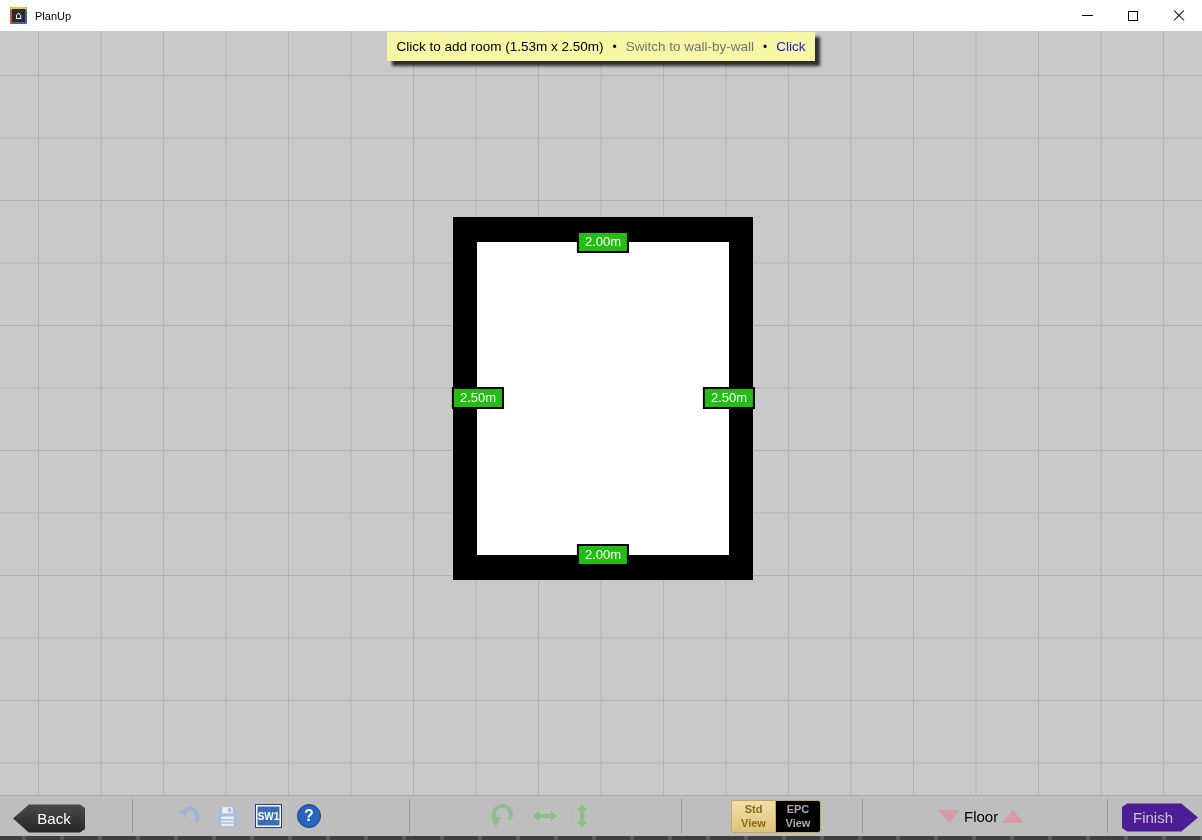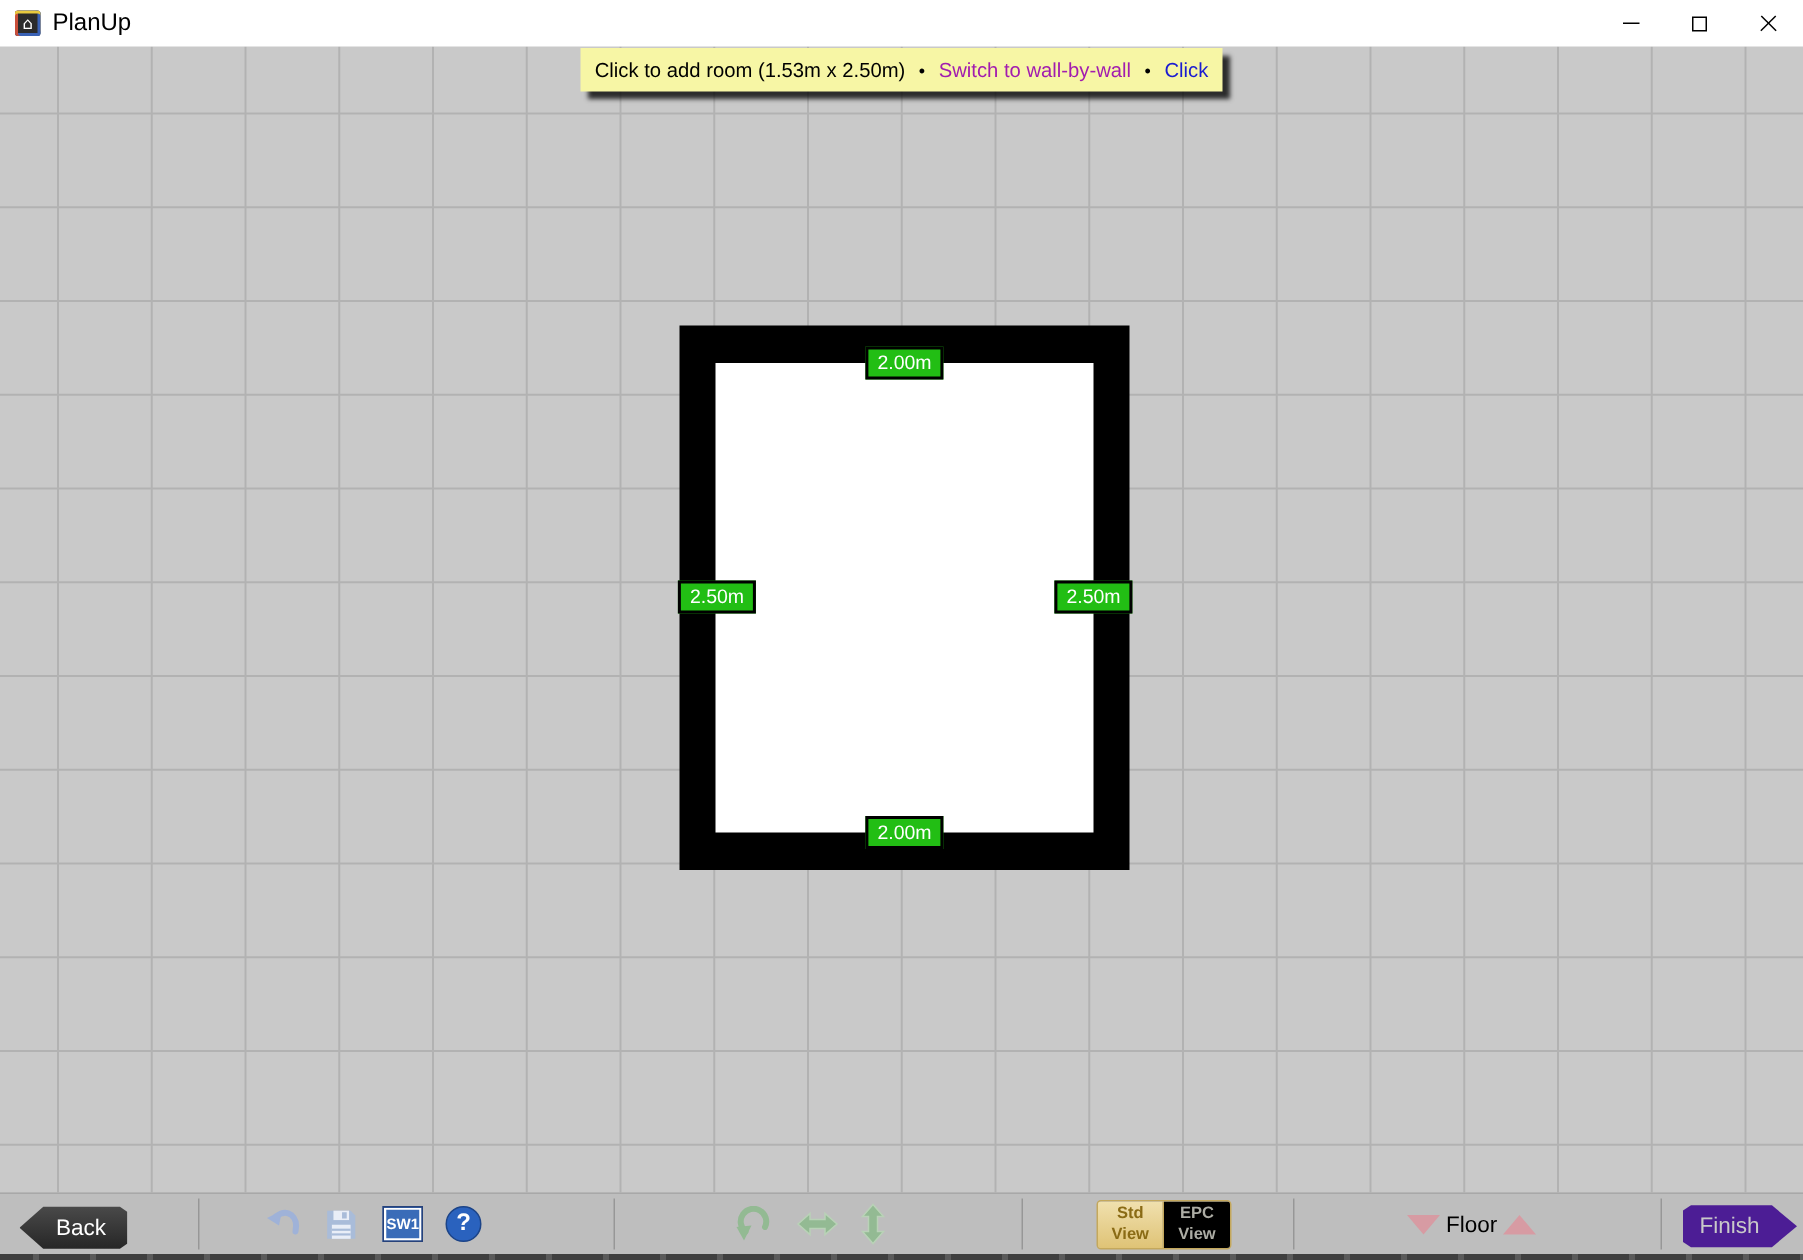--- a/index.html
+++ b/index.html
@@ -11,21 +11,21 @@
     position:absolute; top:0; left:0; width:1202px; height:31px;
     background:#ffffff; display:flex; align-items:center; z-index:30;
   }
   .app-icon{
     width:17px; height:17px; margin-left:10px; position:relative;
     background:#2b2b2b; border-radius:2px;
     box-shadow:inset 0 2px 0 #e8c93e, inset 2px 0 0 #c94f3a, inset -2px 0 0 #3a62b5, inset 0 -2px 0 #3a62b5;
     display:flex; align-items:center; justify-content:center;
   }
   .app-icon span{ color:#fff; font-size:11px; line-height:11px; font-family:"DejaVu Sans",sans-serif; }
-  .title-text{ font-size:16px; color:#000; margin-left:8px; }
+  .title-text{ font-size:11px; color:#000; margin-left:8px; }
   .win-controls{ margin-left:auto; display:flex; height:31px; }
   .win-btn{ width:46px; height:31px; display:flex; align-items:center; justify-content:center; cursor:default; }
   .glyph-min{ width:11px; height:1px; background:#000; }
   .glyph-max{ width:10px; height:10px; border:1px solid #000; }
   .glyph-close{ position:relative; width:12px; height:12px; }
   .glyph-close::before,.glyph-close::after{
     content:""; position:absolute; left:-1px; top:5px; width:14px; height:1.4px; background:#000;
   }
   .glyph-close::before{ transform:rotate(45deg); }
   .glyph-close::after{ transform:rotate(-45deg); }
@@ -44,21 +44,21 @@
   
   .banner{
     position:absolute; left:387px; top:1px; width:428px; height:29px;
     background:#f7f6a5; z-index:20;
     box-shadow:5px 5px 3px rgba(0,0,0,0.78);
     display:flex; align-items:center; justify-content:center;
     font-size:13.5px; white-space:nowrap;
   }
   .banner .msg{ color:#000; }
   .banner .dot{ color:#000; margin:0 9px; font-size:12px; }
-  .banner .ghost-link{ color:#a21caf; }
+  .banner .ghost-link{ color:#737373; }
   .banner .cancel-link{ color:#1b1bd1; cursor:pointer; }
 
   
   .room{ position:absolute; left:453px; top:186px; width:300px; height:363px; background:#000;padding-left:23px; }
   .room-floor{ position:absolute; left:24px; top:25px; width:252px; height:313px; background:#ffffff; box-shadow:2px 2px 2px rgba(0,0,0,0.35); }
   .dim-label{
     position:absolute; transform:translate(-50%,-50%);
     background:#22be14; border:2px solid #000; color:#fff;
     font-size:13px; padding:1px 6px 2px 6px; white-space:nowrap; z-index:5;
   }

